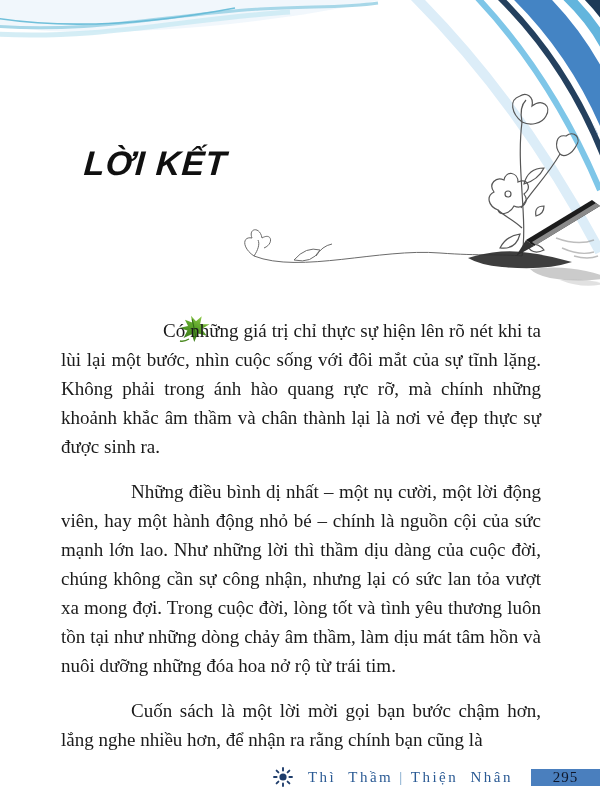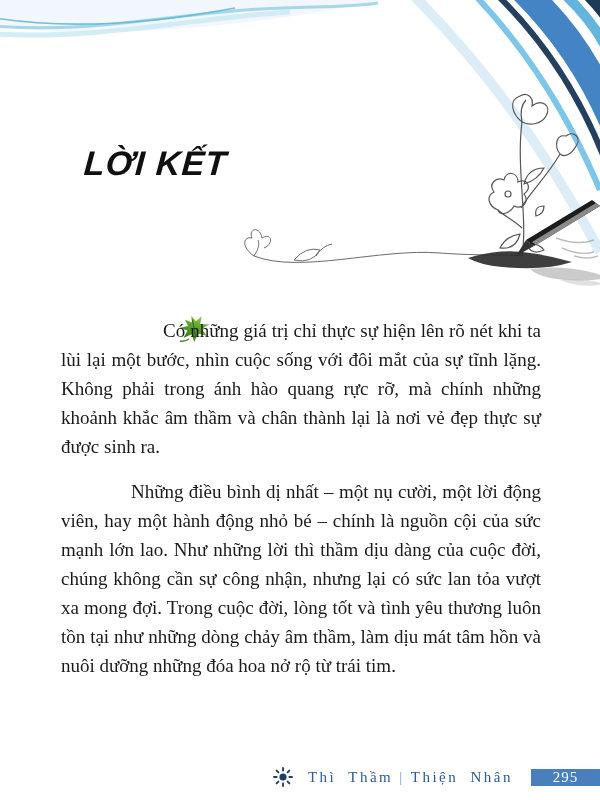--- a/index.html
+++ b/index.html
@@ -29,21 +29,21 @@
   }
   .footer .sun{width:22px;height:22px;margin-right:14px;}
   .footer-text{
     font-size:15px;letter-spacing:2.5px;word-spacing:6px;color:#2a5a94;
     white-space:nowrap;
   }
   .footer-text .sep{color:#6f9cc4;margin:0 6px;}
   .page-num-box{
     width:69px;height:17px;margin-left:18px;background:#4a7fbe;
     display:flex;align-items:center;justify-content:center;
-    color:#ffffff;font-size:15px;letter-spacing:1px;
+    color:#0f172a;font-size:15px;letter-spacing:1px;
   }
 </style>
 </head>
 <body>
 
 <div class="page">
 
   <svg class="top-deco" viewBox="0 0 600 260" xmlns="http://www.w3.org/2000/svg" aria-hidden="true">
 
     <path d="M -5,0 L 380,0 C 300,18 200,30 100,32 C 60,33 20,30 -5,24 Z" fill="#eef6fb" opacity="0.85"></path>
@@ -129,20 +129,21 @@
           </defs>
           <g transform="rotate(-18 18 15)">
             <path d="M18,2 L21,9 L28,6 L24,13 L33,16 L24,18 L27,26 L19,21 L13,28 L13,20 L4,21 L10,15 L3,10 L12,11 L11,4 L17,9 Z" fill="url(#leafg)"></path>
             <path d="M18,6 L16,24" stroke="#2f6b16" stroke-width="1" fill="none"></path>
           </g>
           <path d="M12,26 q -5,3 -9,2" stroke="#4c8a22" stroke-width="1.4" fill="none"></path>
         </svg>
       </span><span>Có những giá trị chỉ thực sự hiện lên rõ nét khi ta lùi lại một bước, nhìn cuộc sống với đôi mắt của sự tĩnh lặng. Không phải trong ánh hào quang rực rỡ, mà chính những khoảnh khắc âm thầm và chân thành lại là nơi vẻ đẹp thực sự được sinh ra.</span>
     </p>
     <p>Những điều bình dị nhất – một nụ cười, một lời động viên, hay một hành động nhỏ bé – chính là nguồn cội của sức mạnh lớn lao. Như những lời thì thầm dịu dàng của cuộc đời, chúng không cần sự công nhận, nhưng lại có sức lan tỏa vượt xa mong đợi. Trong cuộc đời, lòng tốt và tình yêu thương luôn tồn tại như những dòng chảy âm thầm, làm dịu mát tâm hồn và nuôi dưỡng những đóa hoa nở rộ từ trái tim.</p>
+    <p>Cuốn sách là một lời mời gọi bạn bước chậm hơn, lắng nghe nhiều hơn, để nhận ra rằng chính bạn cũng là</p>
   </div>
 
   <div class="footer">
     <svg class="sun" viewBox="0 0 22 22" xmlns="http://www.w3.org/2000/svg" aria-hidden="true">
       <circle cx="11" cy="11" r="3.6" fill="#1f3d6b"></circle>
       <g stroke="#1f3d6b" stroke-width="1.9" stroke-linecap="round">
         <line x1="11" y1="2" x2="11" y2="4.6"></line>
         <line x1="11" y1="17.4" x2="11" y2="20"></line>
         <line x1="2" y1="11" x2="4.6" y2="11"></line>
         <line x1="17.4" y1="11" x2="20" y2="11"></line>

